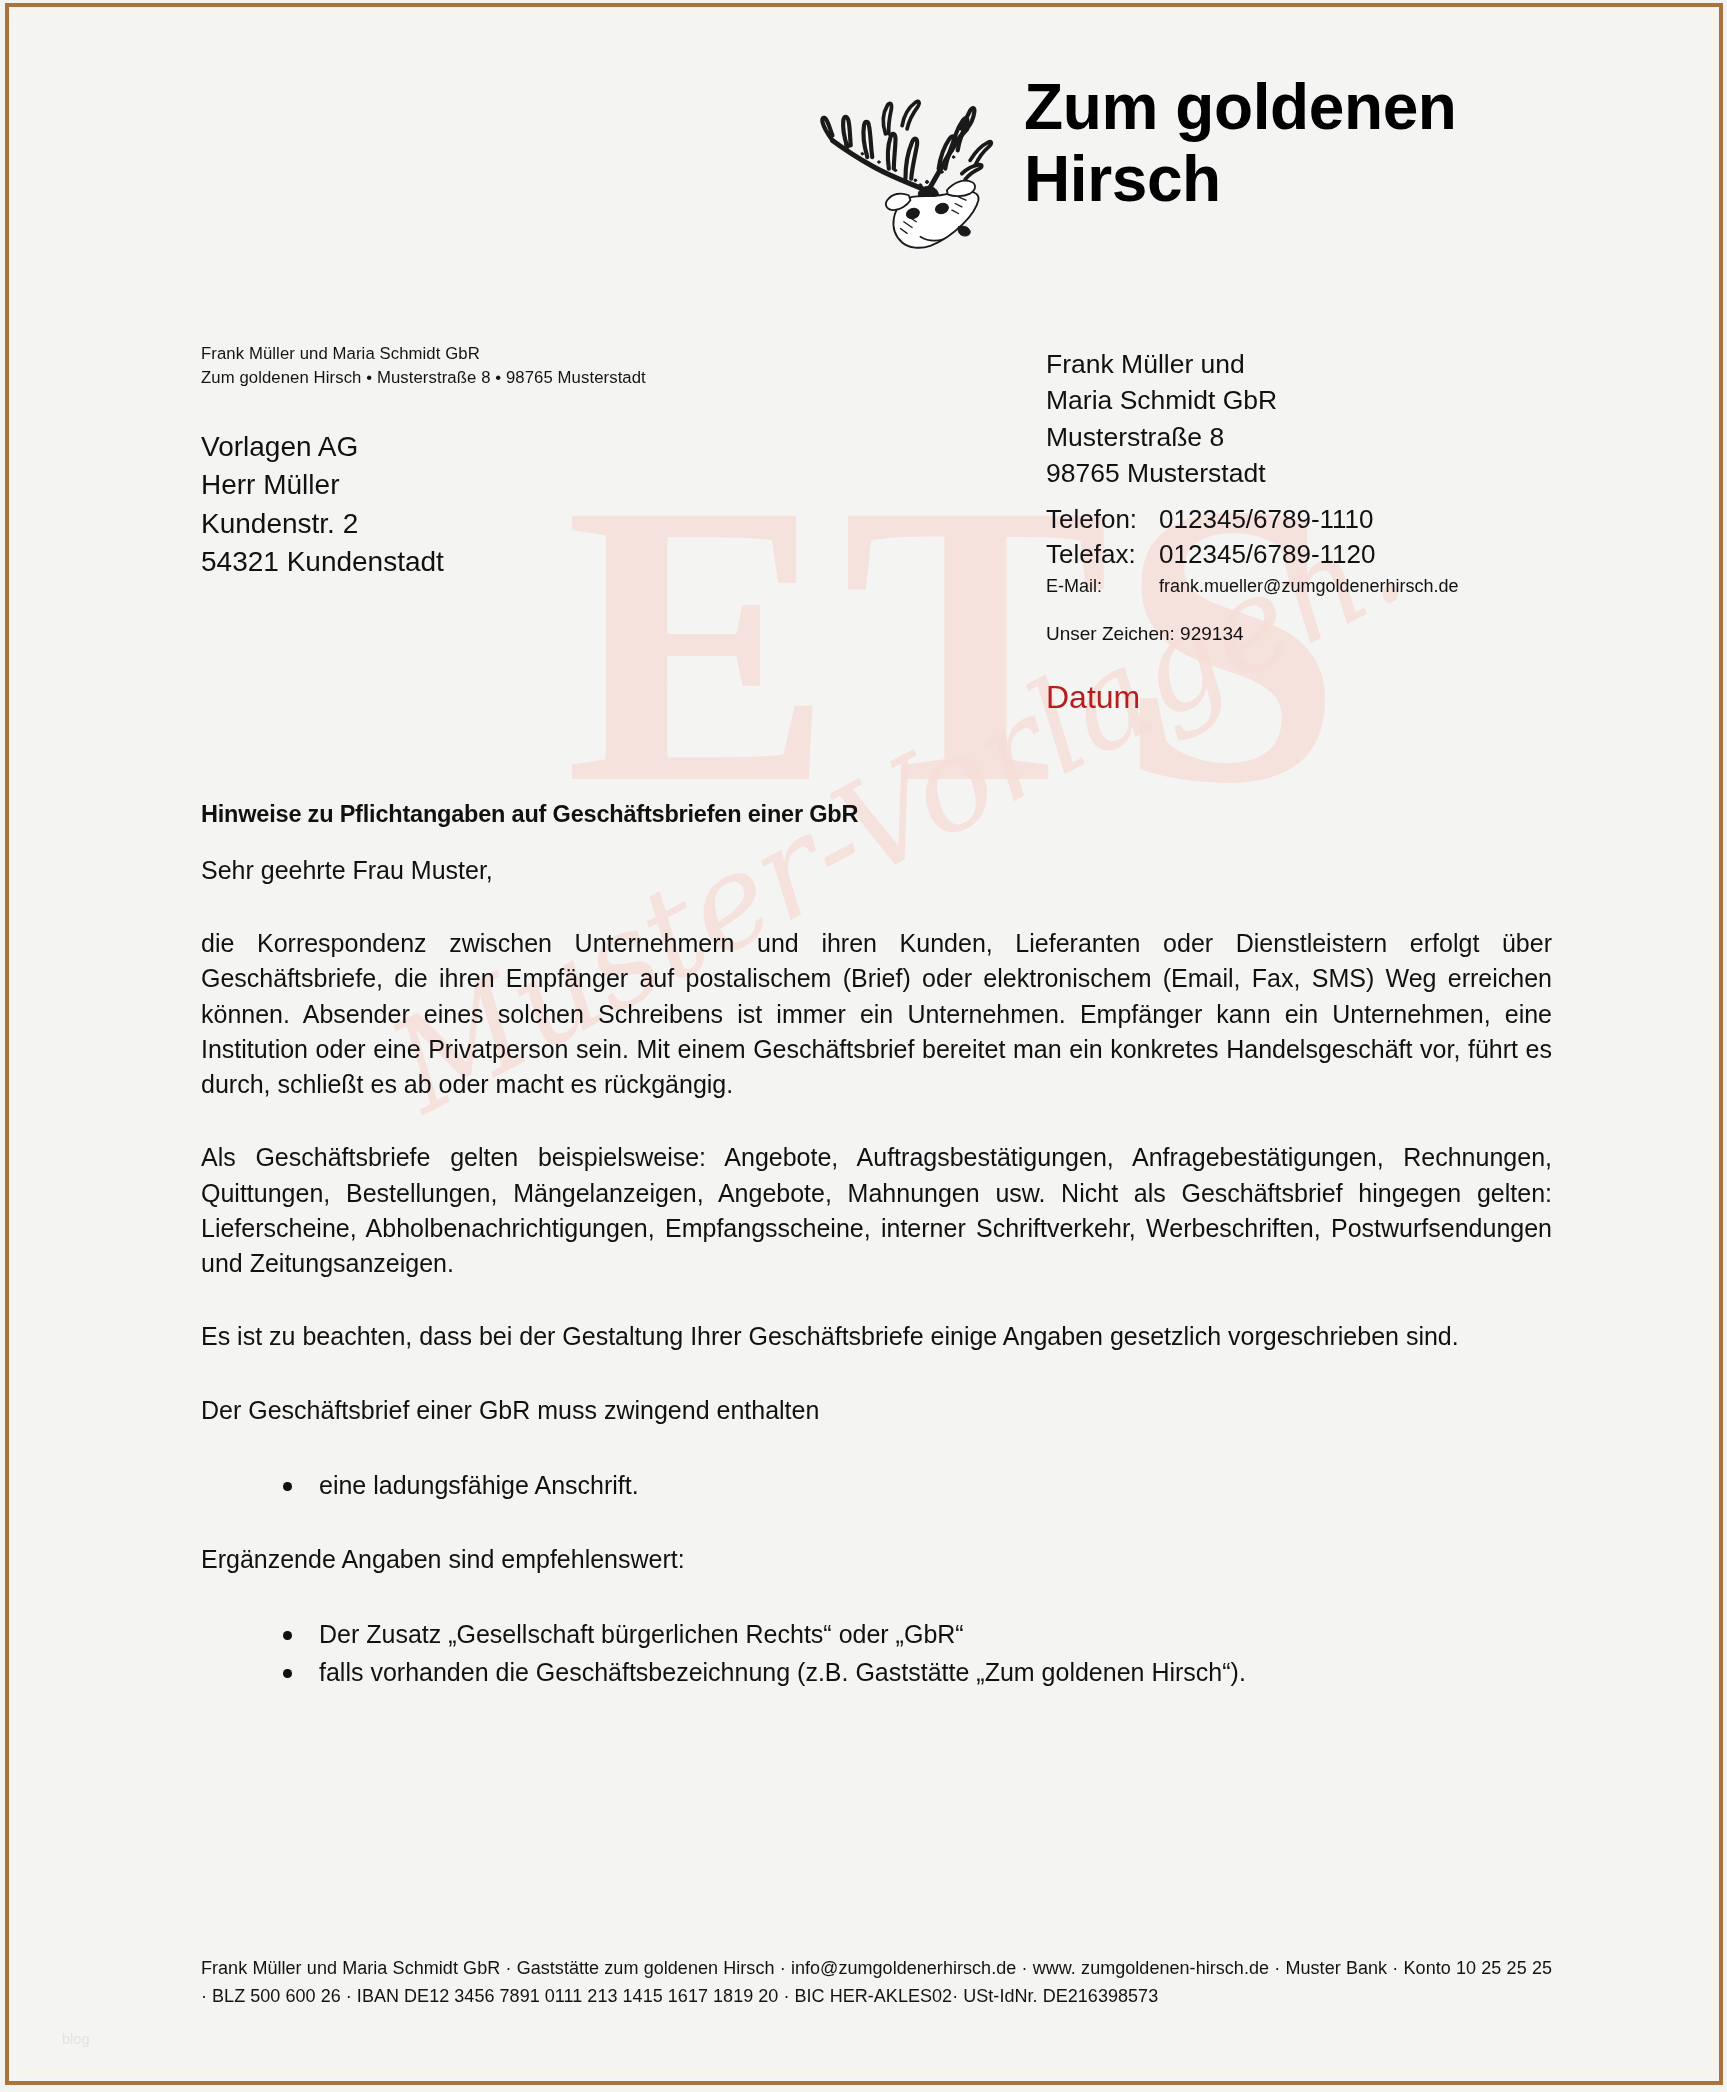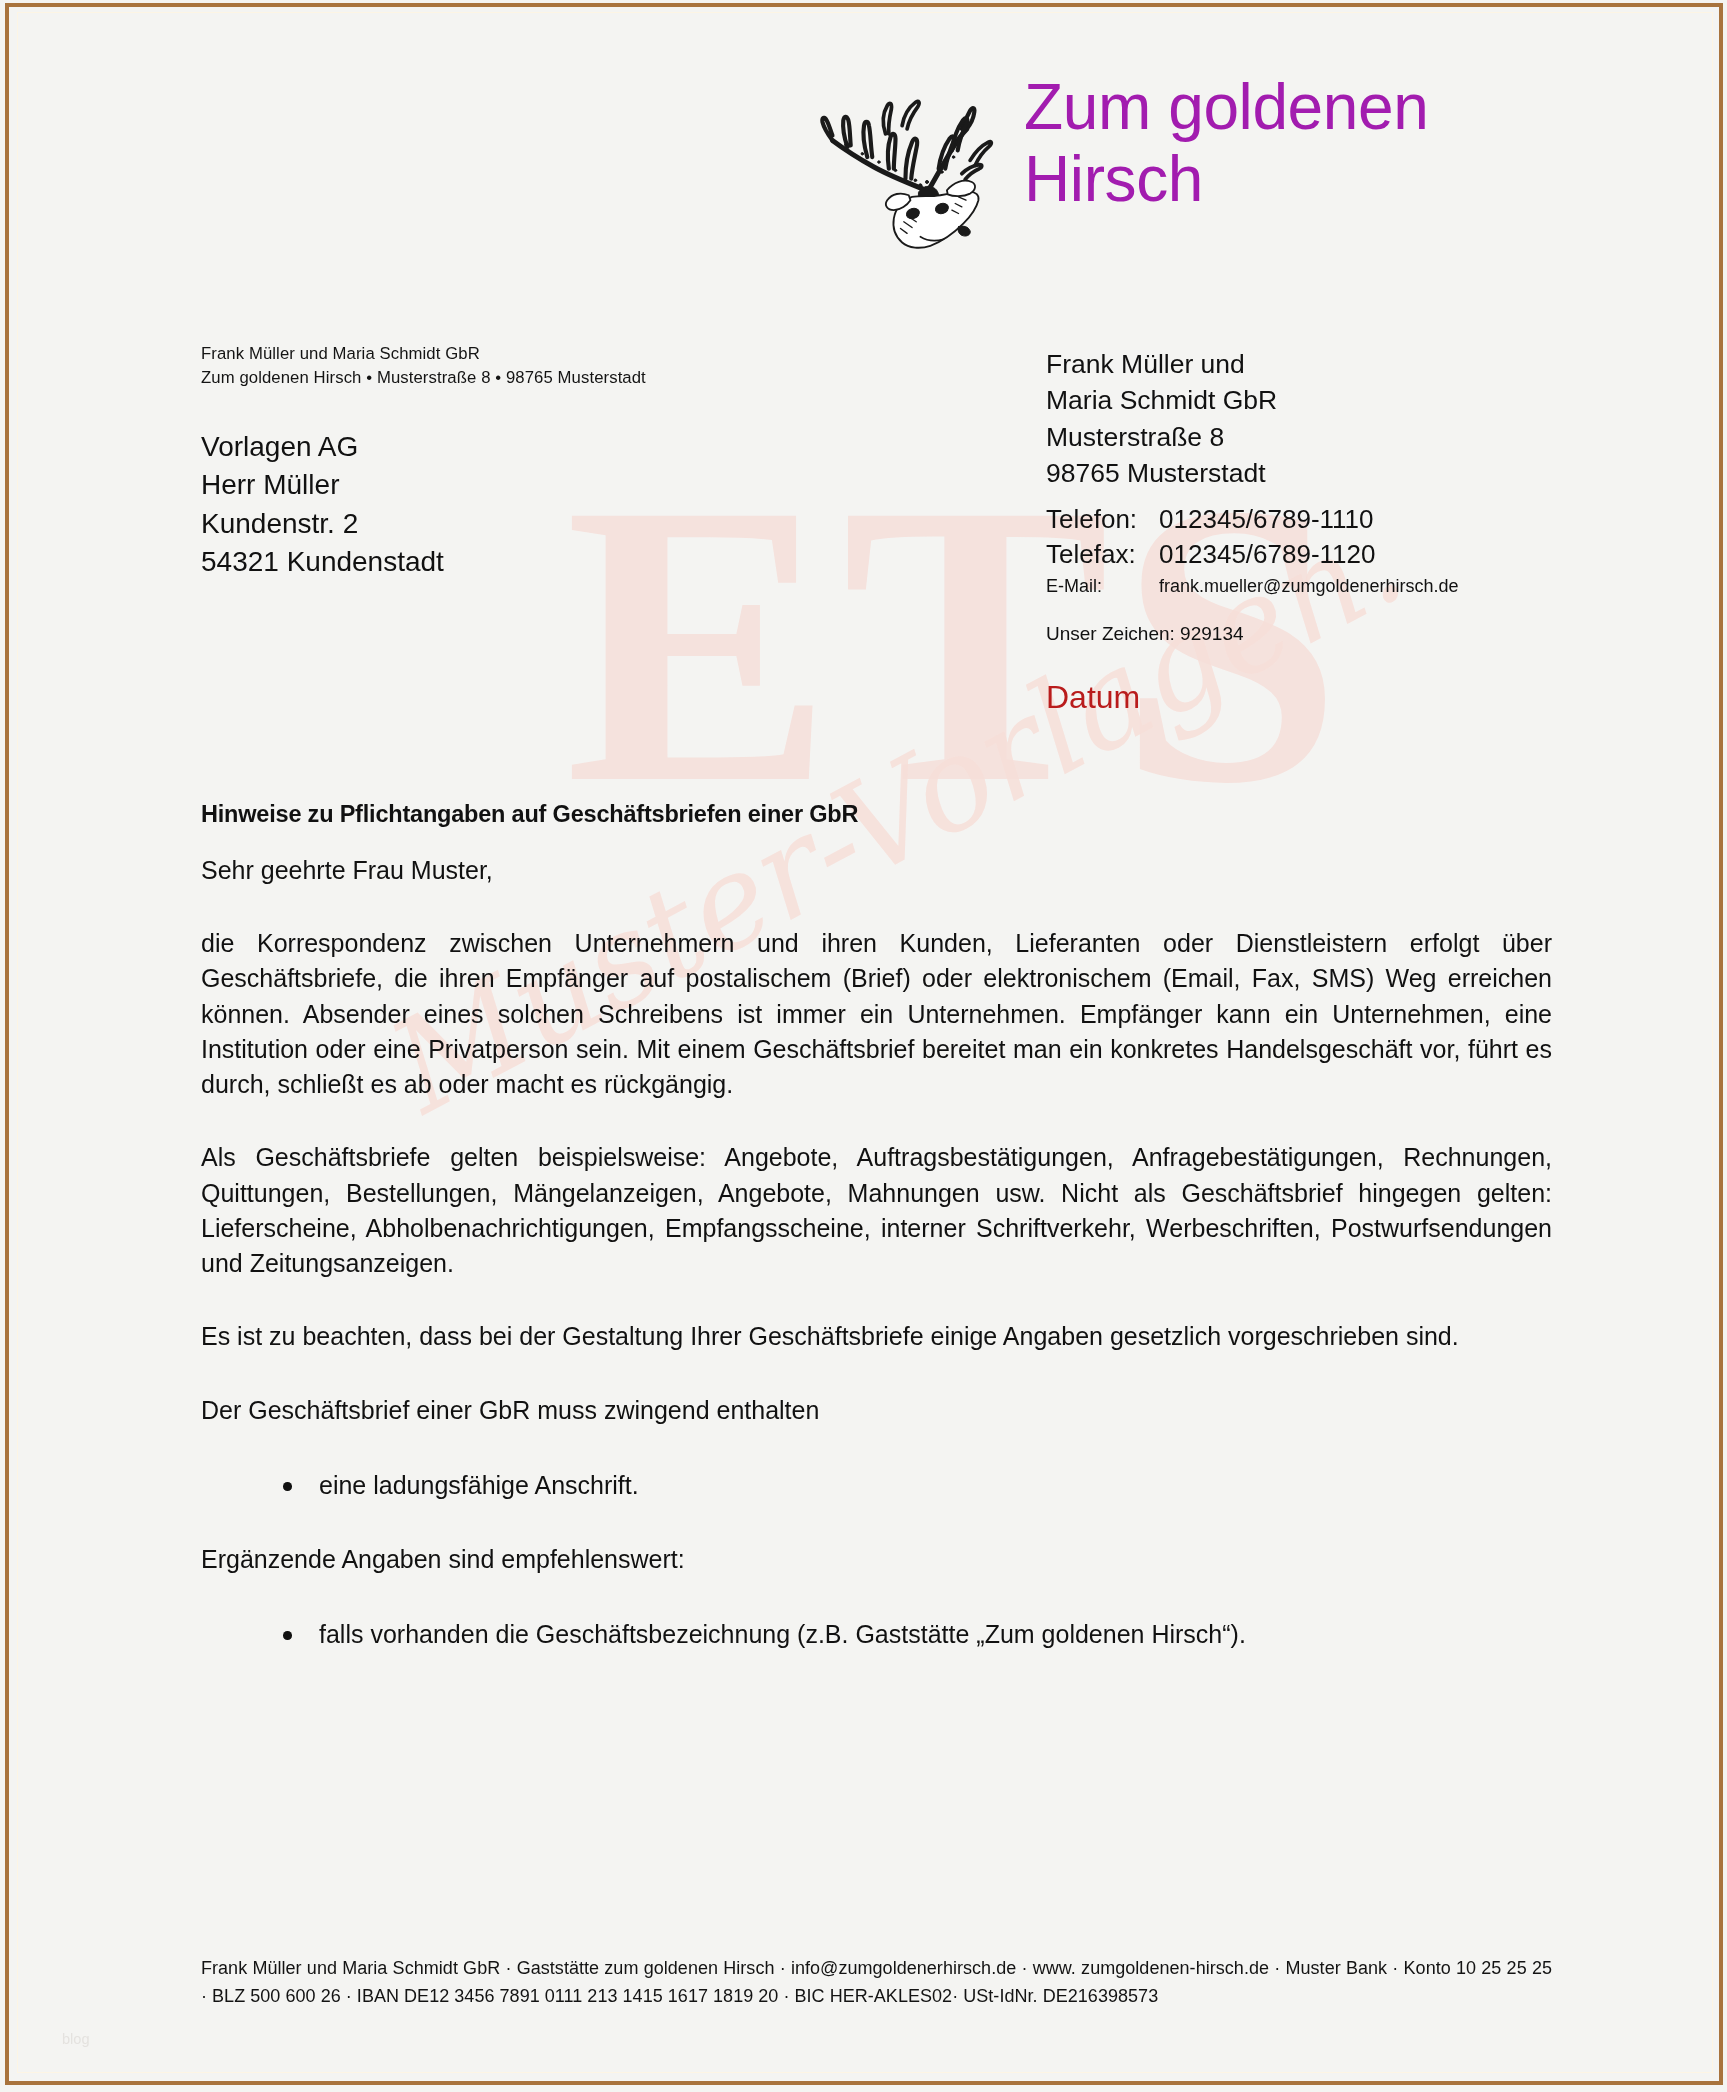--- a/index.html
+++ b/index.html
@@ -101,22 +101,22 @@
   .stag-logo {
     width: 199px;
     height: 180px;
     flex: 0 0 auto;
     margin-top: 3.4px;
   }
   .stag-logo svg { display: block; width: 100%; height: 100%; }
   .brand-name {
     font-size: 64px;
     line-height: 1.12;
-    color: #a21caf;
-    font-weight: 400;
+    color: #000000;
+    font-weight: 700;
     letter-spacing: -0.4px;
     white-space: pre-line;
     padding-top: 5.1px;
   }
 
   
   .return-address {
     position: absolute;
     left: 201px;
     top: 342px;
@@ -355,20 +355,21 @@
       <p class="para">Es ist zu beachten, dass bei der Gestaltung Ihrer Geschäftsbriefe einige Angaben gesetzlich vorgeschrieben sind.</p>
       <p class="para para-left">Der Geschäftsbrief einer GbR muss zwingend enthalten</p>
 
       <ul class="bullets">
         <li>eine ladungsfähige Anschrift.</li>
       </ul>
 
       <p class="para para-left">Ergänzende Angaben sind empfehlenswert:</p>
 
       <ul class="bullets">
+        <li>Der Zusatz „Gesellschaft bürgerlichen Rechts“ oder „GbR“</li>
         <li>falls vorhanden die Geschäftsbezeichnung (z.B. Gaststätte „Zum goldenen Hirsch“).</li>
       </ul>
     </div>
 
     <div class="footer">Frank Müller und Maria Schmidt GbR  ·  Gaststätte zum goldenen Hirsch  ·  info@zumgoldenerhirsch.de  ·  www. zumgoldenen-hirsch.de · Muster Bank · Konto 10 25 25 25 · BLZ 500 600 26 · IBAN DE12 3456 7891 0111 213 1415 1617 1819 20 ·   BIC   HER-AKLES02· USt-IdNr. DE216398573</div>
 
   </div>
 </div>
 
 

